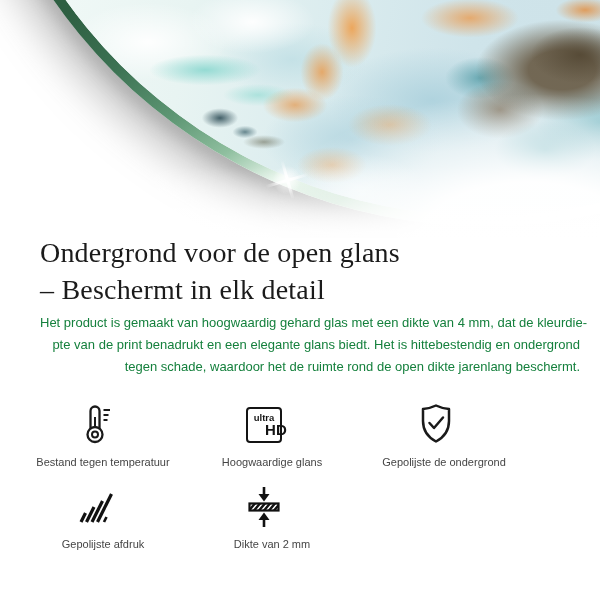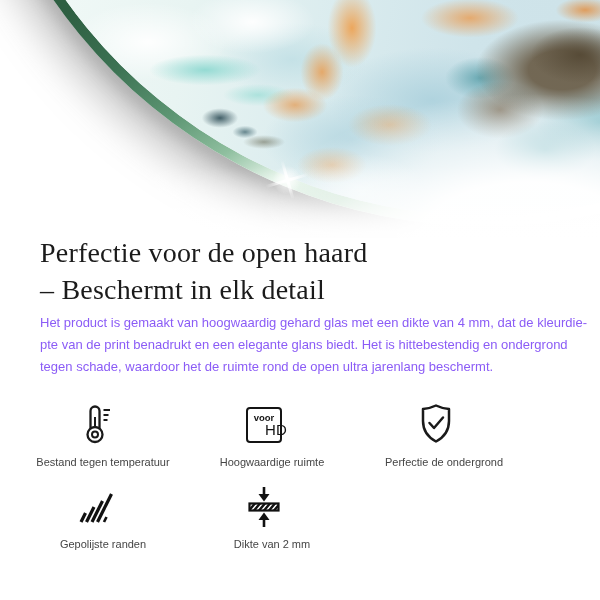--- a/index.html
+++ b/index.html
@@ -72,112 +72,112 @@
 
   
   h1 {
     position:absolute; left:40px; top:234px;
     font-family:"Liberation Serif", serif; font-weight:400;
     font-size:28px; line-height:37px; color:#1b1b1b; letter-spacing:0.2px;
   }
   h1 span { display:block; }
   .body-text {
     position:absolute; left:40px; top:312px; width:540px;
-    font-size:13px; line-height:21.8px; color:#8b5cf6; white-space:nowrap;
+    font-size:13px; line-height:21.8px; color:#15803d; white-space:nowrap;text-align:right;
   }
 
   
   .features {
     position:absolute; left:12px; top:400px; width:522px;
     display:grid; grid-template-columns:166px 172px 172px; row-gap:14px;
   }
   .cell { display:flex; flex-direction:column; align-items:center; }
   .icon-box { height:50px; display:flex; align-items:center; justify-content:center; }
   .label { margin-top:6px; font-size:11px; color:#454545; white-space:nowrap;margin-left:16px; }
   .uhd {
     width:36px; height:36px; border:2.6px solid #141414; border-radius:4px;
     display:flex; flex-direction:column; align-items:center; justify-content:center; color:#141414;
   }
   .uhd .u-top { font-size:9.5px; font-weight:700; line-height:10px; }
-  .uhd .u-bot { font-size:15px; font-weight:400; line-height:14px; letter-spacing:0.3px;padding-left:24px; }
+  .uhd .u-bot { font-size:15px; font-weight:700; line-height:14px; letter-spacing:0.3px;padding-left:24px; }
   svg { display:block; }
 </style>
 </head>
 <body>
 
 <div class="page">
 
   <div class="photo">
     <div class="glass">
       <div class="glass-inner">
         <div class="art"></div>
       </div>
     </div>
     <div class="fade"></div>
     <div class="sparkle"></div>
   </div>
 
   <h1>
-    <span>Perfectie voor de open haard</span>
+    <span>Ondergrond voor de open glans</span>
     <span>– Beschermt in elk detail</span>
   </h1>
 
   <div class="body-text">
     <div>Het product is gemaakt van hoogwaardig gehard glas met een dikte van 4 mm, dat de kleurdie-</div>
     <div>pte van de print benadrukt en een elegante glans biedt. Het is hittebestendig en ondergrond</div>
-    <div>tegen schade, waardoor het de ruimte rond de open ultra jarenlang beschermt.</div>
+    <div>tegen schade, waardoor het de ruimte rond de open dikte jarenlang beschermt.</div>
   </div>
 
   <div class="features">
 
     <div class="cell">
       <div class="icon-box">
         <svg width="44" height="48" viewBox="0 0 44 48" fill="none" stroke="#1a1a1a" stroke-width="2.3">
           <path d="M17.5 28 V10 A4.5 4.5 0 0 1 26.5 10 V28"></path>
           <circle cx="22" cy="33.5" r="7.5"></circle>
           <circle cx="22" cy="33.5" r="3" stroke-width="2"></circle>
           <path d="M22 16 V26.5" stroke-width="2"></path>
           <path d="M30.5 9 H37 M30.5 14 H35.5 M30.5 19 H34.5" stroke-width="2"></path>
         </svg>
       </div>
       <div class="label">Bestand tegen temperatuur</div>
     </div>
 
     <div class="cell">
       <div class="icon-box">
         <div class="uhd">
-          <span class="u-top">voor</span>
+          <span class="u-top">ultra</span>
           <span class="u-bot">HD</span>
         </div>
       </div>
-      <div class="label">Hoogwaardige ruimte</div>
+      <div class="label">Hoogwaardige glans</div>
     </div>
 
     <div class="cell">
       <div class="icon-box">
         <svg width="44" height="48" viewBox="0 0 44 48" fill="none" stroke="#1a1a1a" stroke-width="2.5" stroke-linecap="round" stroke-linejoin="round">
           <path d="M22 4.5 C26 6.5 30 7.5 35 8 L35 20 C35 30.5 29.5 36.5 22 40.5 C14.5 36.5 9 30.5 9 20 L9 8 C14 7.5 18 6.5 22 4.5 Z"></path>
           <path d="M15.5 22 L20 27 L29 16.5"></path>
         </svg>
       </div>
-      <div class="label">Perfectie de ondergrond</div>
+      <div class="label">Gepolijste de ondergrond</div>
     </div>
 
 
     <div class="cell">
       <div class="icon-box">
         <svg width="44" height="44" viewBox="0 0 44 44" stroke="#111" stroke-width="3.2">
           <path d="M8 37 L12.5 28"></path>
           <path d="M13.5 37 L21 22"></path>
           <path d="M19 37 L29.5 16"></path>
           <path d="M24.5 37 L38.5 9"></path>
           <path d="M31 37 L33.5 32" stroke-width="2.6"></path>
         </svg>
       </div>
-      <div class="label">Gepolijste randen</div>
+      <div class="label">Gepolijste afdruk</div>
     </div>
 
     <div class="cell">
       <div class="icon-box">
         <svg width="44" height="44" viewBox="0 0 44 44">
           <path d="M22 2 V9" stroke="#111" stroke-width="2.6"></path>
           <polygon points="16.5,9 27.5,9 22,16.5" fill="#111"></polygon>
           <clipPath id="barclip">
               <rect x="7.5" y="18.5" width="29" height="7"></rect>
             </clipPath>

